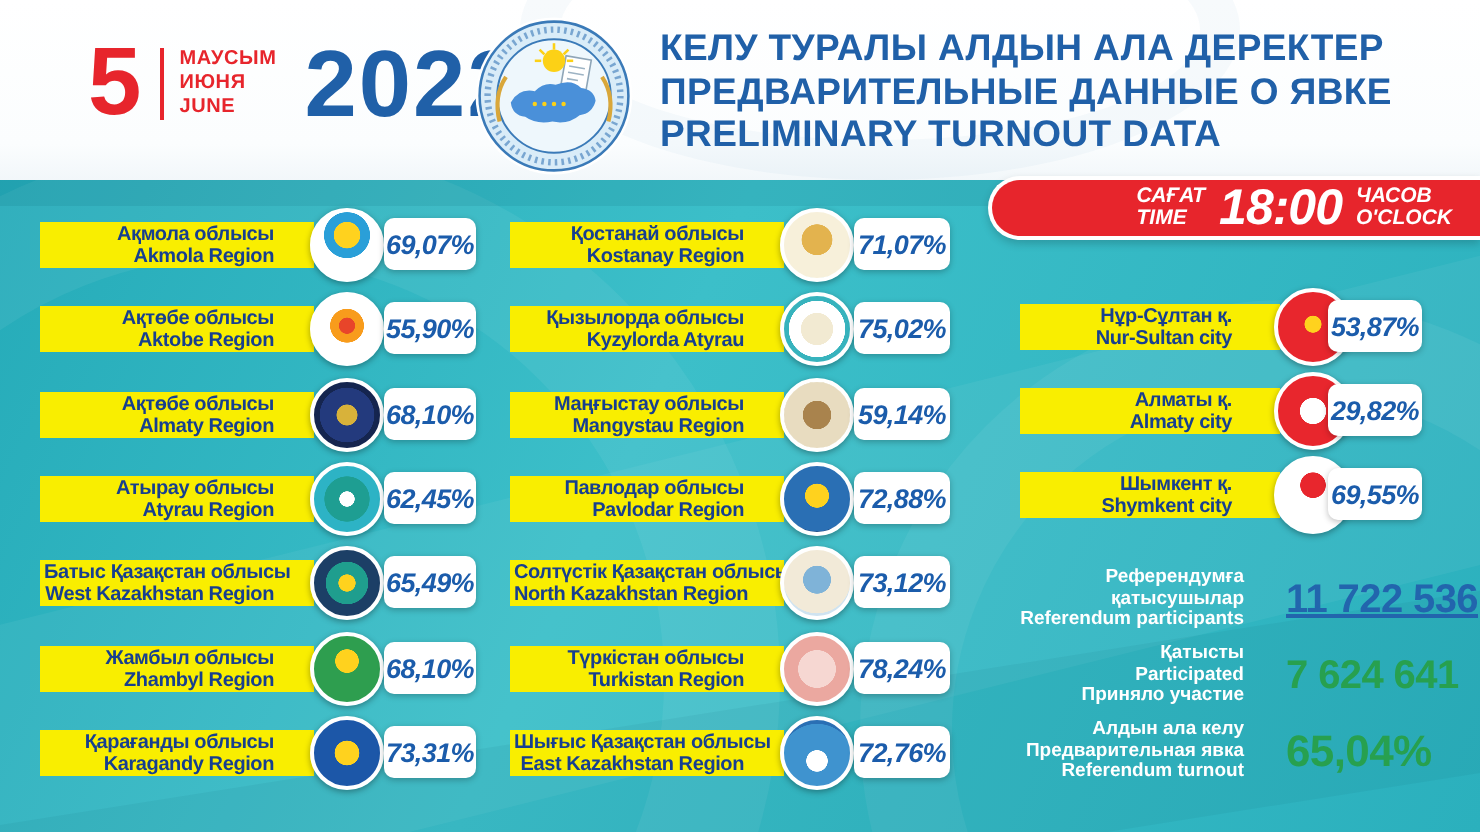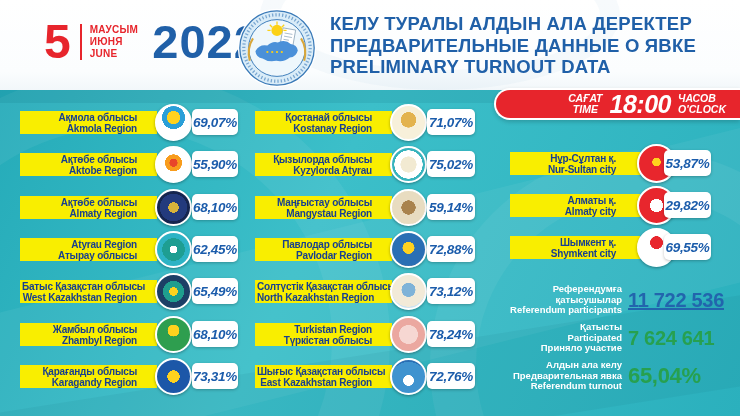--- a/index.html
+++ b/index.html
@@ -32,21 +32,21 @@
             font-size:18.5px; line-height:21.5px; letter-spacing:.2px; }
 
   
   .time-bar { position:absolute; top:88px; left:494px; right:0; height:32px;
               background:#e7252c; border:2px solid #fff; border-right:none;
               border-radius:16px 0 0 16px; display:flex; align-items:center;
               justify-content:flex-end; gap:7px; padding-right:14px; color:#fff;
               font-style:italic; font-weight:bold;
               box-shadow:0 2px 4px rgba(0,0,0,.18); }
   .tb-small { font-size:10.5px; line-height:11.5px; }
-  .tb-kk { text-align:center; }
+  .tb-kk { text-align:left; }
   .tb-time { font-size:25px; letter-spacing:-.5px; }
 
   
   .row { position:absolute; height:23px; }
   .r-left { left:20px; } .r-mid { left:255px; } .r-city { left:510px; }
   .bar { position:absolute; left:0; top:0; height:23px; background:#f9ee00;
          display:flex; flex-direction:column; justify-content:center;
          text-align:right; padding-right:20px; padding-left:2px; }
   .r-left .bar, .r-mid .bar { width:137px; }
   .r-city .bar { width:130px; padding-right:24px; }
@@ -59,21 +59,21 @@
   .pct { position:absolute; top:-2px; height:26px; background:#fff; border-radius:5px;
          display:flex; align-items:center; justify-content:center;
          font-weight:bold; font-style:italic; font-size:13.5px; letter-spacing:-.3px;
          color:#1b5cab; box-shadow:0 1px 3px rgba(0,0,0,.25); }
   .r-left .pct { left:172px; width:46px; }
   .r-mid  .pct { left:172px; width:48px; }
   .r-city .pct { left:154px; width:47px; }
 
   
   .sumblock { position:absolute; left:494px; width:246px; height:32px;
-              display:flex; align-items:center; gap:6px; }
+              display:flex; align-items:center; gap:21px; }
   .slabels { width:128px; text-align:right; color:#fff; font-weight:bold;
              font-size:9.5px; line-height:10.5px; }
   .svalue { font-weight:bold; font-size:20px; letter-spacing:-.3px; white-space:nowrap; }
   .sumblock.big .svalue { font-size:22px; }
 </style>
 </head>
 <body>
 
 <div class="stage">
 
@@ -165,22 +165,22 @@
       <div class="row r-left" style="top: 196px;">
         <div class="bar">
           <div class="nm">Ақтөбе облысы</div>
           <div class="nm">Almaty Region</div>
         </div>
         <div class="logo" style="background: radial-gradient(circle, rgb(216, 178, 58) 0px, rgb(216, 178, 58) 22%, rgb(35, 58, 125) 23%, rgb(35, 58, 125) 58%, rgb(21, 37, 79) 59%);"></div>
         <div class="pct">68,10%</div>
       </div>
       <div class="row r-left" style="top: 238px;">
         <div class="bar">
+          <div class="nm">Атырау облысы</div>
           <div class="nm">Atyrau Region</div>
-          <div class="nm">Атырау облысы</div>
         </div>
         <div class="logo" style="background: radial-gradient(circle, rgb(255, 255, 255) 0px, rgb(255, 255, 255) 16%, rgb(30, 158, 146) 17%, rgb(30, 158, 146) 48%, rgb(45, 179, 197) 49%);"></div>
         <div class="pct">62,45%</div>
       </div>
       <div class="row r-left" style="top: 280px;">
         <div class="bar">
           <div class="nm">Батыс Қазақстан облысы</div>
           <div class="nm">West Kazakhstan Region</div>
         </div>
         <div class="logo" style="background: radial-gradient(circle, rgb(255, 210, 30) 0px, rgb(255, 210, 30) 18%, rgb(31, 158, 142) 19%, rgb(31, 158, 142) 45%, rgb(28, 63, 102) 46%);"></div>
@@ -239,22 +239,22 @@
       <div class="row r-mid" style="top: 280px;">
         <div class="bar">
           <div class="nm">Солтүстік Қазақстан облысы</div>
           <div class="nm">North Kazakhstan Region</div>
         </div>
         <div class="logo" style="background: radial-gradient(circle at 50% 45%, rgb(127, 179, 216) 0px, rgb(127, 179, 216) 28%, rgb(242, 234, 216) 29%, rgb(242, 234, 216) 68%, rgb(207, 227, 240) 69%);"></div>
         <div class="pct">73,12%</div>
       </div>
       <div class="row r-mid" style="top: 323px;">
         <div class="bar">
+          <div class="nm">Түркістан облысы</div>
           <div class="nm">Turkistan Region</div>
-          <div class="nm">Түркістан облысы</div>
         </div>
         <div class="logo" style="background: radial-gradient(circle, rgb(246, 215, 210) 0px, rgb(246, 215, 210) 40%, rgb(235, 168, 160) 41%, rgb(235, 168, 160) 75%, rgb(243, 199, 192) 76%);"></div>
         <div class="pct">78,24%</div>
       </div>
       <div class="row r-mid" style="top: 365px;">
         <div class="bar">
           <div class="nm">Шығыс Қазақстан облысы</div>
           <div class="nm">East Kazakhstan Region</div>
         </div>
         <div class="logo" style="background: radial-gradient(circle at 50% 62%, rgb(255, 255, 255) 0px, rgb(255, 255, 255) 20%, rgb(63, 147, 207) 21%, rgb(63, 147, 207) 70%, rgb(42, 111, 180) 71%);"></div>

